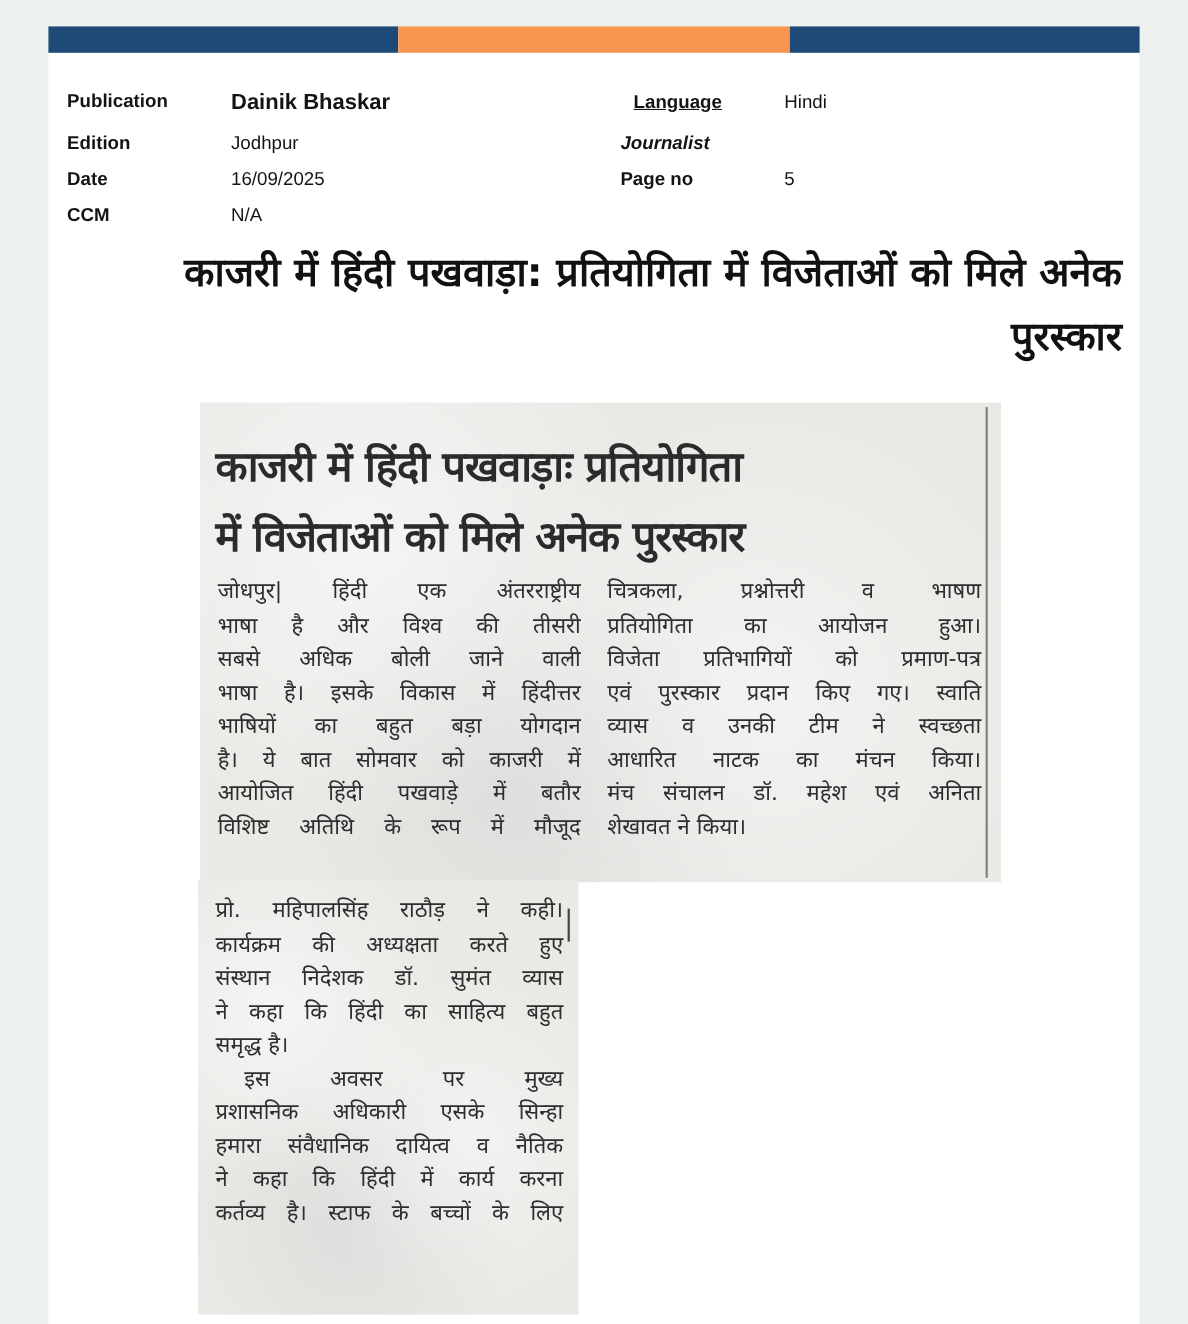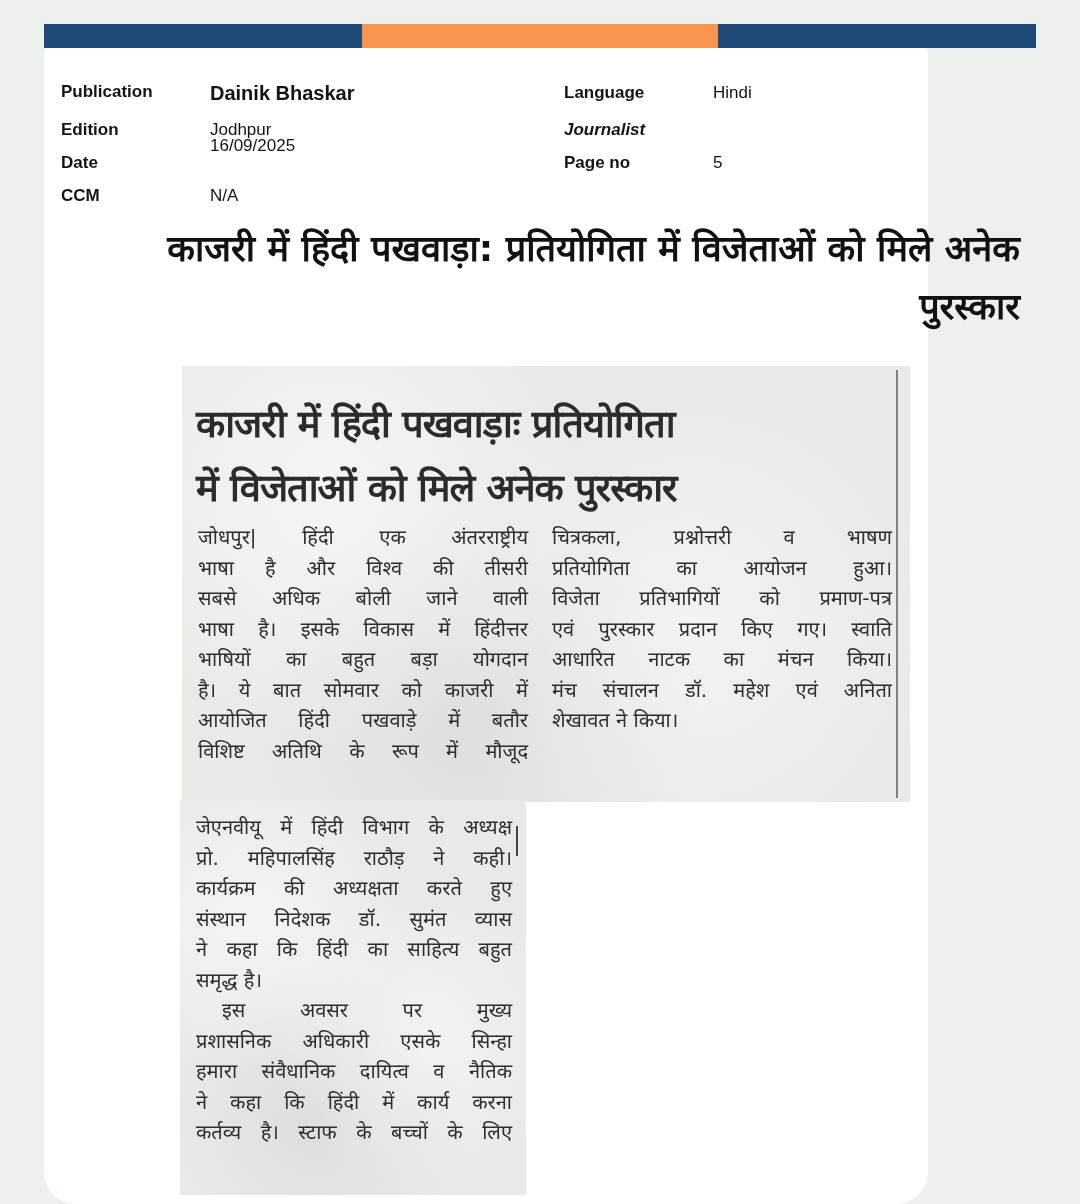--- a/index.html
+++ b/index.html
@@ -5,23 +5,22 @@
     * { box-sizing: border-box; margin: 0; padding: 0; }
     html, body {
       width: 1080px; height: 1204px;
       background: #edf1ee;
       overflow: hidden;
       font-family: "Liberation Sans", sans-serif;
     }
     .card {
       position: absolute;
       left: 44px; top: 24px;
-      width: 884px; height: 1180px;
+      width: 992px; height: 1180px;
       background: #ffffff;
-      border-radius: 32px;
     }
     .topbar {
       position: absolute; left: 0; top: 0;
       width: 992px; height: 24px;
       display: flex;
     }
     .topbar .seg1 { width: 318px; background: #1f4a78; }
     .topbar .seg2 { width: 356px; background: #fa9550; }
     .topbar .seg3 { flex: 1; background: #1f4a78; }
 
@@ -119,30 +118,30 @@
     <div class="row" style="left:166px; top:58px; font-size:20px; font-weight:bold;">Dainik Bhaskar</div>
 
     <div class="row" style="left:17px; top:96px;">
       <span class="label">Edition</span>
     </div>
     <div class="row" style="left:166px; top:96px;">Jodhpur</div>
 
     <div class="row" style="left:17px; top:129px;">
       <span class="label">Date</span>
     </div>
-    <div class="row" style="left:166px; top:112px;">16/09/2025</div>
+    <div class="row" style="left:166px; top:129px;">16/09/2025</div>
 
     <div class="row" style="left:17px; top:162px;">
       <span class="label">CCM</span>
     </div>
     <div class="row" style="left:166px; top:162px;">N/A</div>
   </div>
 
   <div class="meta">
-    <div class="row" style="left:520px; top:59px;">
+    <div class="row" style="left:532px; top:59px;text-decoration:underline;">
       <span class="label">Language</span>
     </div>
     <div class="row" style="left:669px; top:59px;">Hindi</div>
 
     <div class="row" style="left:520px; top:96px;font-style:italic;">
       <span class="label">Journalist</span>
     </div>
     <div class="row" style="left:669px; top:96px;"></div>
 
     <div class="row" style="left:520px; top:129px;">
@@ -167,30 +166,30 @@
       <span class="ln">भाषियों का बहुत बड़ा योगदान</span>
       <span class="ln">है। ये बात सोमवार को काजरी में</span>
       <span class="ln">आयोजित हिंदी पखवाड़े में बतौर</span>
       <span class="ln">विशिष्ट अतिथि के रूप में मौजूद</span>
     </div>
     <div class="col col-right">
       <span class="ln">चित्रकला, प्रश्नोत्तरी व भाषण</span>
       <span class="ln">प्रतियोगिता का आयोजन हुआ।</span>
       <span class="ln">विजेता प्रतिभागियों को प्रमाण-पत्र</span>
       <span class="ln">एवं पुरस्कार प्रदान किए गए। स्वाति</span>
+      <span class="ln">व्यास व उनकी टीम ने स्वच्छता</span>
       <span class="ln">आधारित नाटक का मंचन किया।</span>
       <span class="ln">मंच संचालन डॉ. महेश एवं अनिता</span>
       <span class="ln" style="text-align-last:left;">शेखावत ने किया।</span>
     </div>
   </div>
 
   <div class="clip clip-bottom">
     <div class="clip-rule-b"></div>
     <div class="col col-bottom">
-      <span class="ln">जेएनवीयू में हिंदी विभाग के अध्यक्ष</span>
       <span class="ln">प्रो. महिपालसिंह राठौड़ ने कही।</span>
       <span class="ln">कार्यक्रम की अध्यक्षता करते हुए</span>
       <span class="ln">संस्थान निदेशक डॉ. सुमंत व्यास</span>
       <span class="ln">ने कहा कि हिंदी का साहित्य बहुत</span>
       <span class="ln" style="text-align-last:left;">समृद्ध है।</span>
       <span class="ln indent">इस अवसर पर मुख्य</span>
       <span class="ln">प्रशासनिक अधिकारी एसके सिन्हा</span>
       <span class="ln">हमारा संवैधानिक दायित्व व नैतिक</span>
       <span class="ln">ने कहा कि हिंदी में कार्य करना</span>
       <span class="ln">कर्तव्य है। स्टाफ के बच्चों के लिए</span>

